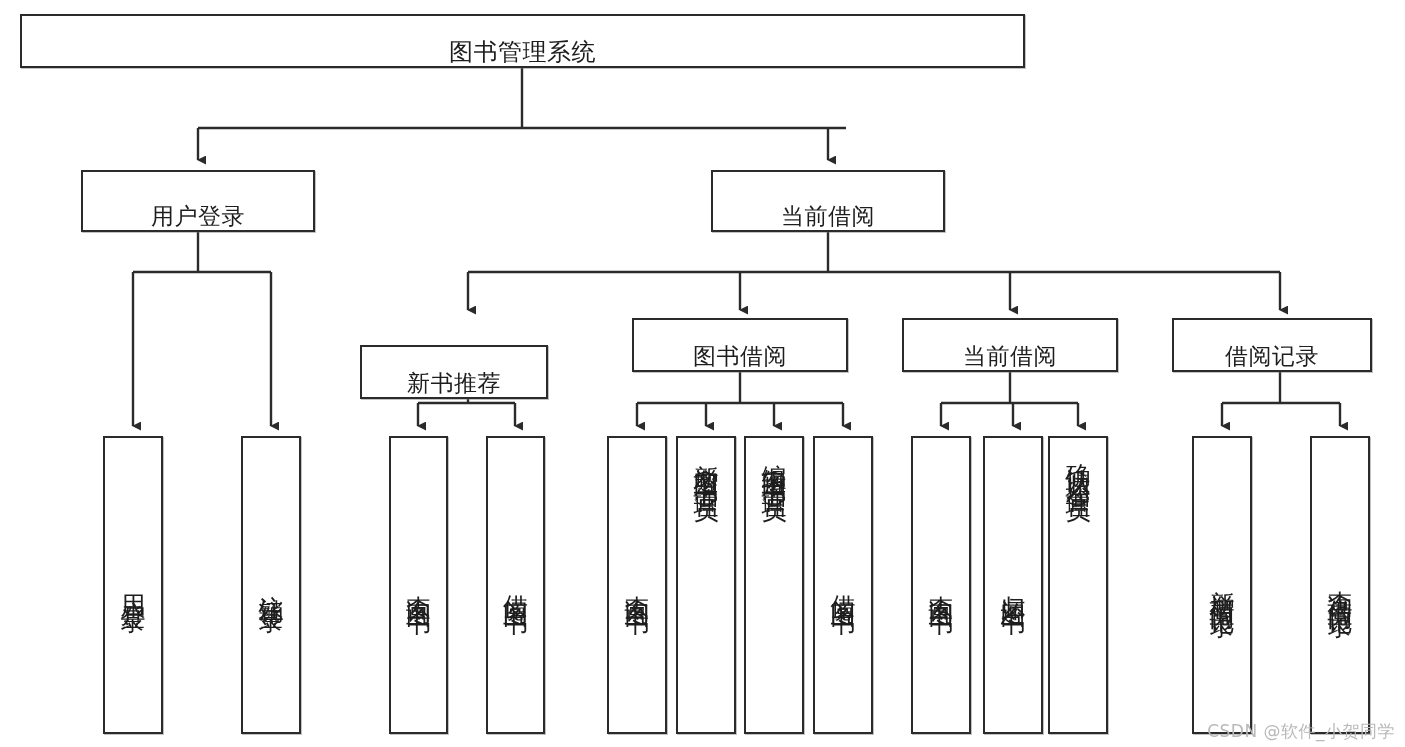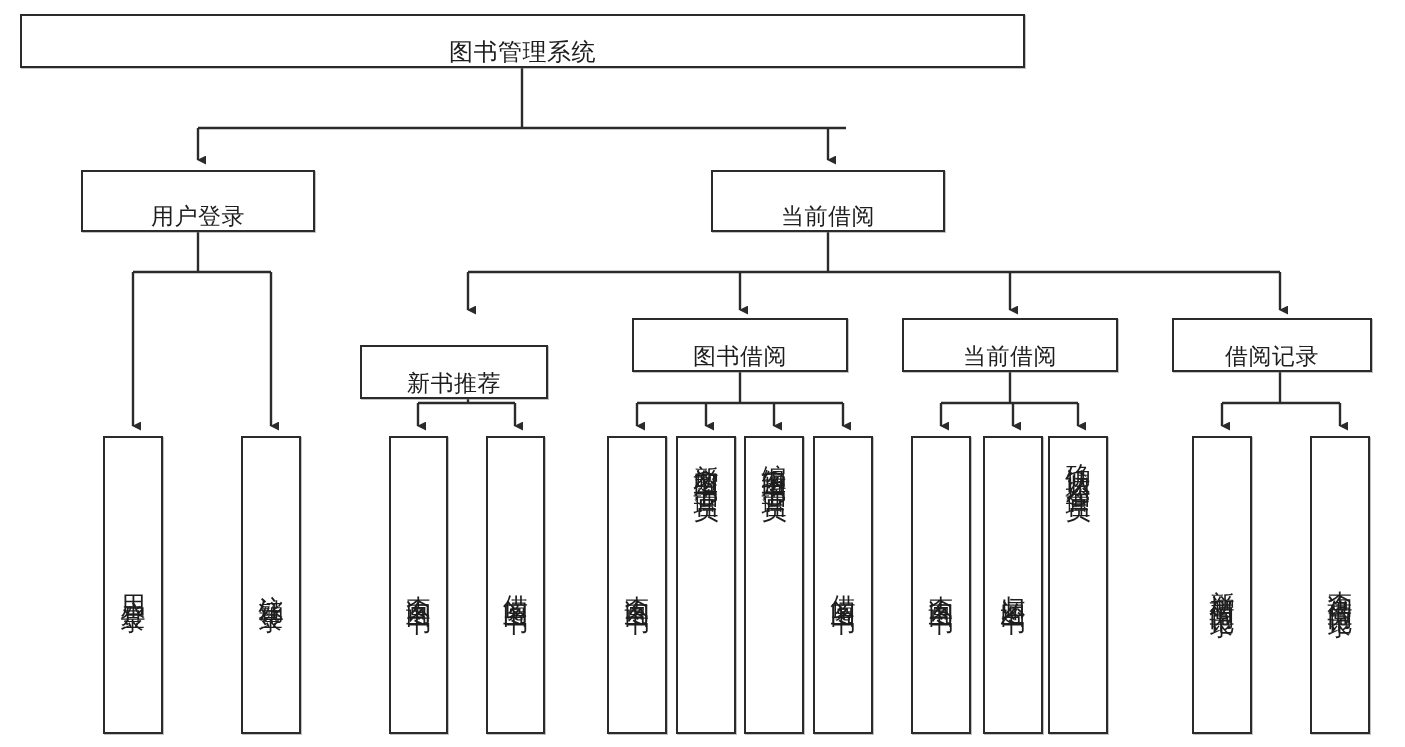--- a/index.html
+++ b/index.html
@@ -200,14 +200,15 @@
     <span class="node-label">确认归还（管理员）</span>
   </div>
 
   <div class="node vert centered" style="left:1192px; top:436px; width:60px; height:298px;">
     <span class="node-label">新增借阅记录</span>
   </div>
   <div class="node vert centered" style="left:1310px; top:436px; width:60px; height:298px;">
     <span class="node-label">查询借阅记录</span>
   </div>
 
+  <div id="watermark">CSDN @软件_小贺同学</div>
 
 </div>
 
 </body></html>

